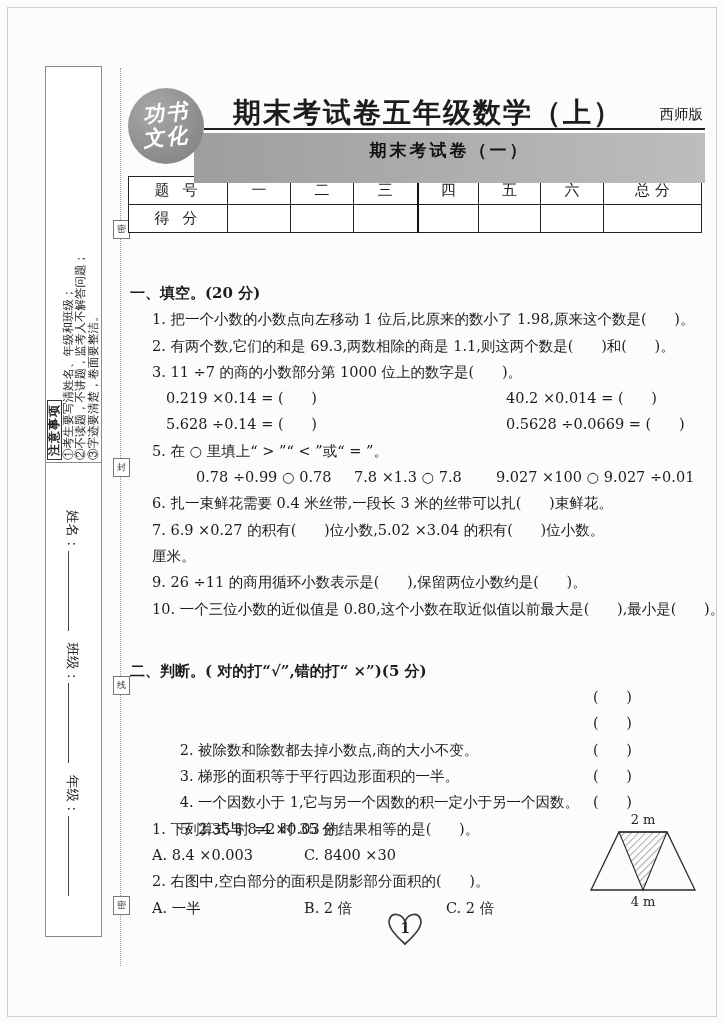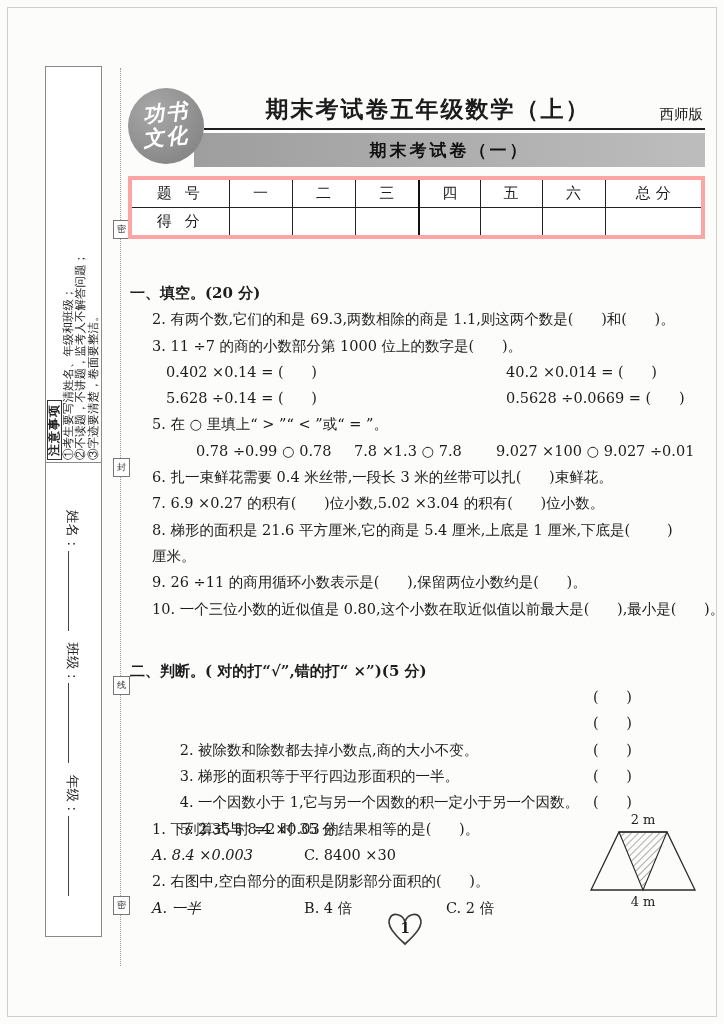--- a/index.html
+++ b/index.html
@@ -49,53 +49,53 @@
 
   .logo { position:absolute; left:0; top:0; width:76px; height:76px;
     border-radius:50%;
     background:radial-gradient(circle at 35% 30%, #a8a8a8, #7d7d7d);
     z-index:3; text-align:center; box-sizing:border-box; padding-top:13px; }
   .logo-line { color:#fff; font-weight:bold; font-style:italic;
     font-size:21px; line-height:24px; letter-spacing:2px;
     transform:rotate(-6deg); }
 
   .paper-title { position:absolute; left:100px; top:6px; width:400px;
-    text-align:center; font-size:23px; font-weight:bold; letter-spacing:2px; }
+    text-align:center; font-size:28px; font-weight:bold; letter-spacing:2px; }
   .edition { position:absolute; right:2px; top:17px; font-size:14.5px; }
 
   .title-rule { position:absolute; left:76px; right:0; top:40px; height:2px;
     background:#1e1e1e; }
-  .banner { position:absolute; left:66px; right:0; top:45px; height:34px;
+  .banner { position:absolute; left:66px; right:0; top:45px; height:50px;
     background:linear-gradient(to right,#9e9e9e,#bdbdbd);
     text-align:center; line-height:34px; font-size:17px; font-weight:bold;
     letter-spacing:3px; color:#111; z-index:2; }
 
   
   .score-table { position:absolute; left:0; top:88px; border-collapse:collapse;
     table-layout:fixed; width:573px; }
   .score-table td { border:1px solid #222; height:27px; text-align:center;
     font-size:15px; padding:0; background:#fff; }
-  .score-table { border:4px solid #fca5a5; }
+  .score-table { border:1px solid #fca5a5; }
   .score-table td.thickl { border-left:2px solid #111; }
   .score-table td.lbl { letter-spacing:4px; }
 
   
   .bodytext { position:absolute; left:2px; right:0; top:156px;
     font-size:14.5px; }
   .line { height:26.3px; line-height:26.3px; white-space:pre; }
   .hline { font-weight:bold; font-size:15px;margin-top:36px; }
   .ind  { padding-left:22px; }
   .subrow { display:flex; padding-left:36px; }
   .subrow .c1 { width:340px; }
   .cmp-row { display:flex; padding-left:34px; }
   .cmp-row .c1 { width:158px;margin-left:32px; } .cmp-row .c2 { width:142px; }
   .jrow { position:relative; }
   .jbracket { position:absolute; left:463px; top:0; }
   .optrow { display:flex; padding-left:22px; }
-  .optrow .o1 { width:152px;font-style:italic; } .optrow .o2 { width:142px; }
+  .optrow .o1 { width:152px; } .optrow .o2 { width:142px; }
 
   .figure { position:absolute; left:455px; top:722px; }
 
   .page-heart { position:absolute; left:384px; top:910px; width:42px; height:44px; }
   .page-heart svg { display:block; }
 
   .t-label { font-size:13px; font-family:"DejaVu Serif","Liberation Serif",serif; }
 </style>
 </head>
 <body>
@@ -160,39 +160,39 @@
       <td class="thickl"></td>
       <td></td>
       <td></td>
       <td></td>
     </tr>
   </tbody>
     </table>
 
   <div class="bodytext">
     <div class="line hline">一、填空。(20 分)</div>
+    <div class="line ind">1. 把一个小数的小数点向左移动 1 位后,比原来的数小了 1.98,原来这个数是(      )。</div>
     <div class="line ind">2. 有两个数,它们的和是 69.3,两数相除的商是 1.1,则这两个数是(      )和(      )。</div>
     <div class="line ind">3. 11 ÷7 的商的小数部分第 1000 位上的数字是(      )。</div>
     <div class="line subrow">
-      <span class="c1">0.402 ×0.14 = (      )</span>
+      <span class="c1">0.219 ×0.14 = (      )</span>
       <span>40.2 ×0.014 = (      )</span>
     </div>
     <div class="line subrow">
       <span class="c1">5.628 ÷0.14 = (      )</span>
       <span>0.5628 ÷0.0669 = (      )</span>
     </div>
     <div class="line ind">5. 在 ○ 里填上“ &gt; ”“ &lt; ”或“ = ”。</div>
     <div class="line cmp-row">
       <span class="c1">0.78 ÷0.99 ○ 0.78</span>
       <span class="c2">7.8 ×1.3 ○ 7.8</span>
       <span>9.027 ×100 ○ 9.027 ÷0.01</span>
     </div>
     <div class="line ind">6. 扎一束鲜花需要 0.4 米丝带,一段长 3 米的丝带可以扎(      )束鲜花。</div>
     <div class="line ind">7. 6.9 ×0.27 的积有(      )位小数,5.02 ×3.04 的积有(      )位小数。</div>
-    <div class="line ind">8. 梯形的面积是 21.6 平方厘米,它的商是 5.4 厘米,上底是 1 厘米,下底是(        )</div>
     <div class="line ind">厘米。</div>
     <div class="line ind">9. 26 ÷11 的商用循环小数表示是(      ),保留两位小数约是(      )。</div>
     <div class="line ind">10. 一个三位小数的近似值是 0.80,这个小数在取近似值以前最大是(      ),最小是(      )。</div>
 
     <div class="line hline">二、判断。( 对的打“√”,错的打“ ×”)(5 分)</div>
     <div class="line ind jrow">
       <span class="jbracket">(      )</span>
     </div>
     <div class="line ind jrow">
       <span>2. 被除数和除数都去掉小数点,商的大小不变。</span>
@@ -212,21 +212,21 @@
     </div>
 
     <div class="line ind">1. 下列算式与 8.4 ×0.03 的结果相等的是(      )。</div>
     <div class="line optrow">
       <span class="o1">A. 8.4 ×0.003</span>
       <span>C. 8400 ×30</span>
     </div>
     <div class="line ind">2. 右图中,空白部分的面积是阴影部分面积的(      )。</div>
     <div class="line optrow">
       <span class="o1">A. 一半</span>
-      <span class="o2">B. 4 倍</span>
+      <span class="o2">B. 2 倍</span>
       <span>C. 2 倍</span>
     </div>
   </div>
 
   <div class="figure">
     <svg width="120" height="100" viewBox="0 0 120 100">
       <defs>
         <pattern id="hatch" width="5" height="5" patternUnits="userSpaceOnUse" patternTransform="rotate(45)">
           <line x1="0" y1="0" x2="0" y2="5" stroke="#666" stroke-width="1.1"></line>
         </pattern>

